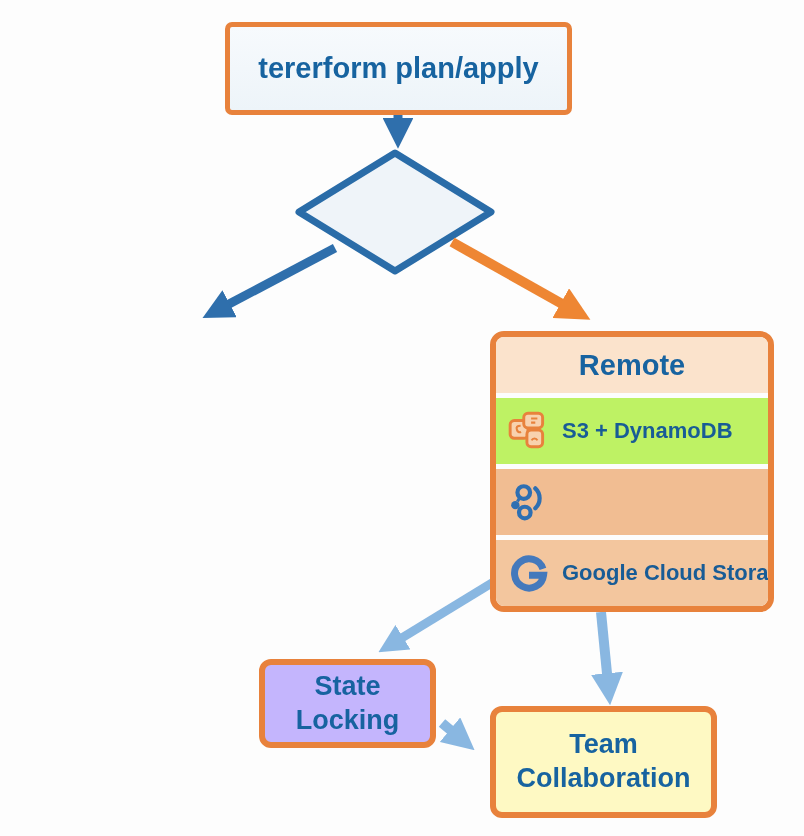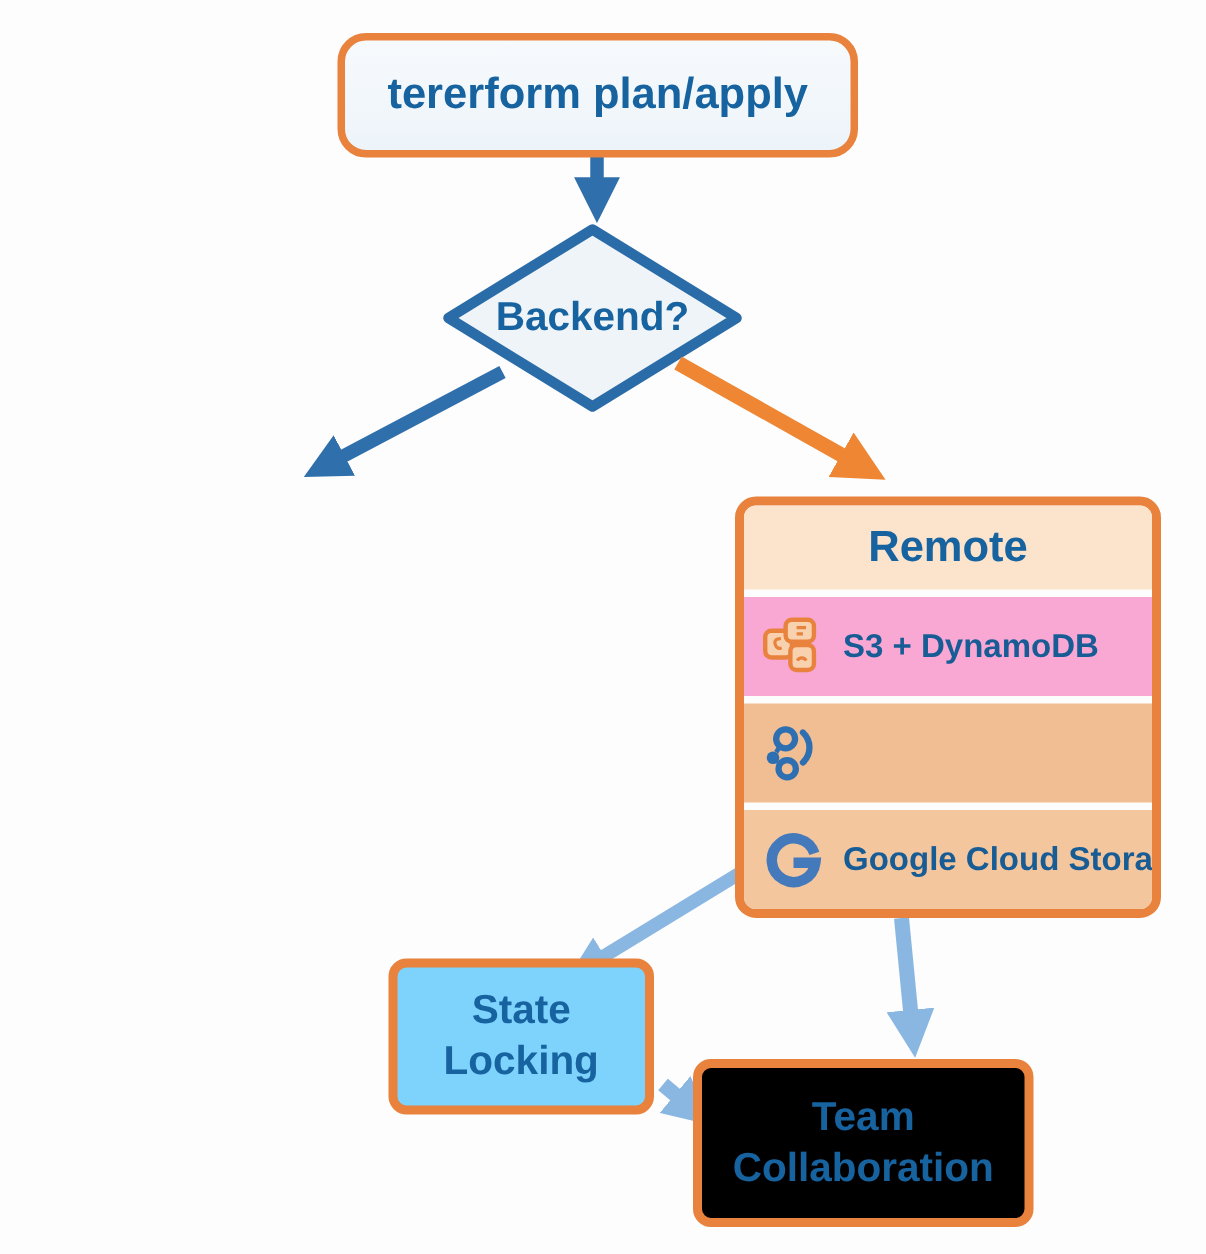--- a/index.html
+++ b/index.html
@@ -20,22 +20,22 @@
   .node { position: absolute; z-index: 2; box-sizing: border-box; }
   .node-text {
     color: #1763A0;
     font-weight: bold;
     text-align: center;
     line-height: 1.25;
   }
 
   
   .start-box {
-    left: 225px; top: 22px; width: 347px; height: 83px;
-    border: 5px solid #E8823C; border-radius: 19px;
+    left: 225px; top: 22px; width: 347px; height: 93px;
+    border: 5px solid #E8823C; border-radius: 7px;
     background: linear-gradient(180deg, #F7FAFD 0%, #EDF4F9 100%);
     display: flex; align-items: center; justify-content: center;
   }
   .start-box .node-text { font-size: 29px; }
 
   
   .decision-label-wrap {
     left: 299px; top: 153px; width: 192px; height: 118px;
     display: flex; align-items: center; justify-content: center;
     z-index: 3;
@@ -79,37 +79,37 @@
   }
   .remote-header .node-text { font-size: 29px; }
   .remote-row {
     flex: 1;
     display: flex; align-items: center;
     padding-left: 10px; gap: 10px;
   }
   .remote-row .row-label {
     color: #185C96; font-weight: bold; font-size: 22px; white-space: nowrap;
   }
-  .row-s3 { background: #f9a8d4; }
+  .row-s3 { background: #bef264; }
   .row-azure { background: #F1BD92; }
   .row-gcs { background: #F3C69E; }
   .row-icon { flex: 0 0 auto; display: flex; align-items: center; justify-content: center; width: 46px; }
 
   
   .state-locking-box {
-    left: 259px; top: 639px; width: 177px; height: 104px;
+    left: 259px; top: 659px; width: 177px; height: 89px;
     border: 6px solid #E8823C; border-radius: 12px;
-    background: #7dd3fc;
+    background: #c4b5fd;
     display: flex; align-items: center; justify-content: center;
   }
   .state-locking-box .node-text { font-size: 27px; width: 120px; }
   .team-collab-box {
-    left: 462px; top: 706px; width: 227px; height: 112px;
+    left: 490px; top: 706px; width: 227px; height: 112px;
     border: 6px solid #E8823C; border-radius: 12px;
-    background: #000000;
+    background: #fef9c3;
     display: flex; align-items: center; justify-content: center;
   }
   .team-collab-box .node-text { font-size: 27px; width: 190px; }
 </style>
 </head>
 <body>
 
 <div class="canvas">
 
   <svg class="arrow-layer" viewBox="0 0 804 836">
@@ -137,23 +137,20 @@
 
     <line x1="601" y1="612" x2="609" y2="694" stroke="#89B7E1" stroke-width="10" marker-end="url(#head-light)"></line>
 
     <line x1="442" y1="723" x2="466" y2="743" stroke="#89B7E1" stroke-width="10" marker-end="url(#head-light)"></line>
   </svg>
 
   <div class="node start-box">
     <span class="node-text">tererform plan/apply</span>
   </div>
 
-  <div class="node decision-label-wrap">
-    <span class="node-text">Backend?</span>
-  </div>
 
 
   <div class="node remote-box">
     <div class="remote-header">
       <span class="node-text">Remote</span>
     </div>
 
     <div class="remote-row row-s3">
       <span class="row-icon">
         <svg width="44" height="44" viewBox="0 0 42 42">

